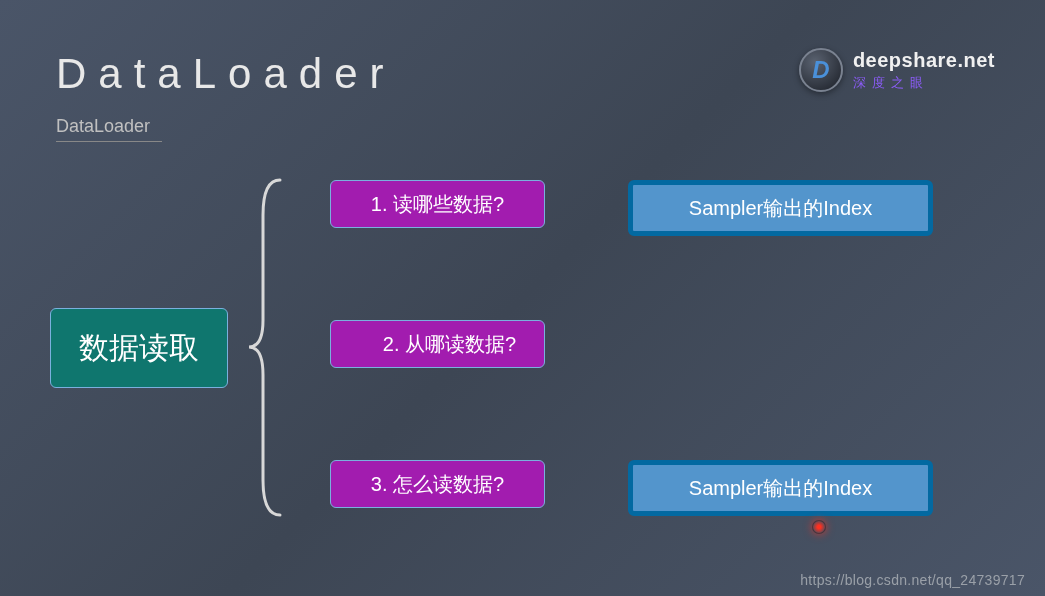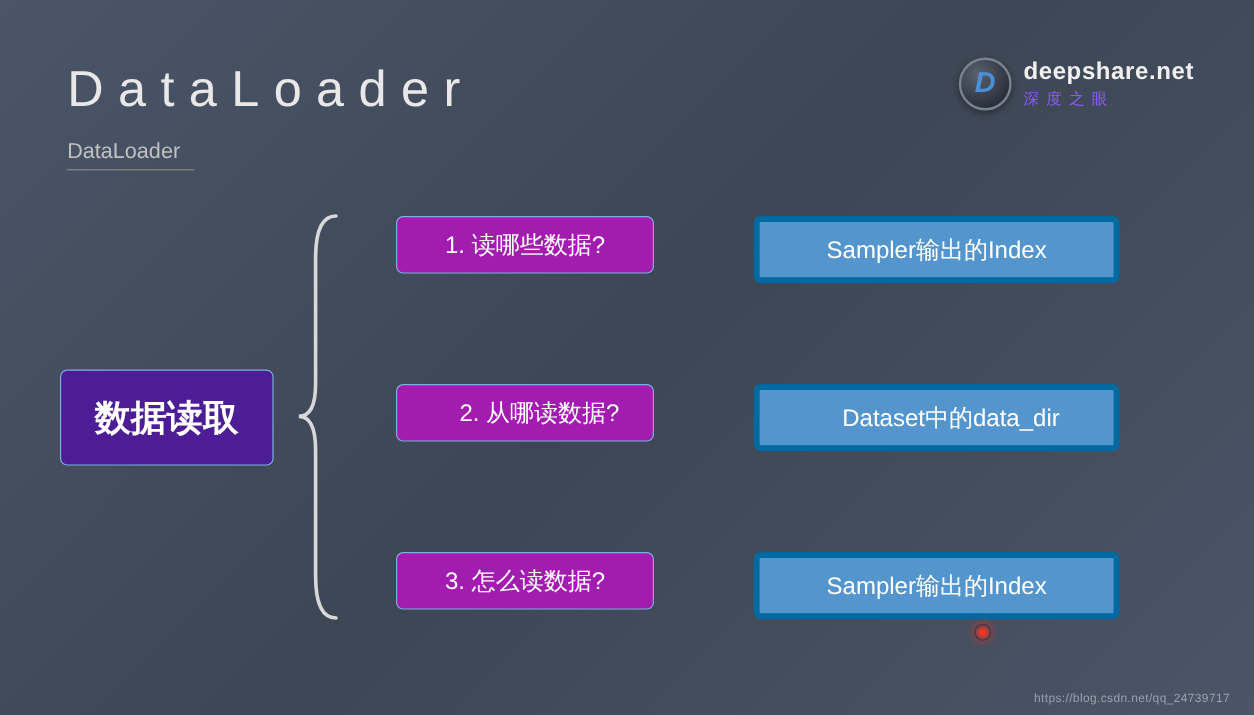--- a/index.html
+++ b/index.html
@@ -81,29 +81,29 @@
       left: 50px;
       right: 50px;
       bottom: 40px;
     }
     .root-box {
       position: absolute;
       left: 0;
       top: 128px;
       width: 178px;
       height: 80px;
-      background: #4c1d95;
+      background: #0f766e;
       border: 1px solid #7ab0de;
       border-radius: 6px;
       display: flex;
       align-items: center;
       justify-content: center;
       color: #fff;
       font-size: 30px;
-      font-weight: 700;
+      font-weight: 400;
     }
     .brace {
       position: absolute;
       left: 195px;
       top: -5px;
       width: 40px;
       height: 345px;
     }
     .q-box {
       position: absolute;
@@ -135,21 +135,21 @@
       font-size: 20px;
     }
     .row1 { top: 0; }
     .row2 { top: 140px; padding-left: 24px; }
     .row3 { top: 280px; text-align: center; }
     .watermark {
       position: absolute;
       bottom: 8px;
       right: 20px;
       color: #9aa0a8;
-      font-size: 10px;
+      font-size: 14px;
       letter-spacing: 0.3px;
     }
     .laser {
       position: absolute;
       width: 14px;
       height: 14px;
       border-radius: 50%;
       background: radial-gradient(circle, #ff3020 20%, rgba(255,48,32,0.2) 70%, transparent 100%);
       border: 1px solid rgba(0,0,0,0.3);
       box-shadow: 0 0 8px rgba(255,48,32,0.7);
@@ -181,21 +181,20 @@
   <div class="root-box">数据读取</div>
 
   <svg class="brace" viewBox="0 0 40 345" preserveAspectRatio="none">
     <path d="M 35 5 Q 18 5 18 40 L 18 145 Q 18 172 4 172 Q 18 172 18 200 L 18 305 Q 18 340 35 340" stroke="#d8d8d8" stroke-width="3" fill="none" stroke-linecap="round"></path>
   </svg>
 
   <div class="q-box row1">1. 读哪些数据?</div>
   <div class="a-box row1">Sampler输出的Index</div>
 
   <div class="q-box row2">2. 从哪读数据?</div>
-  <div class="a-box row2">Dataset中的data_dir</div>
 
   <div class="q-box row3">3. 怎么读数据?</div>
   <div class="a-box row3">Sampler输出的Index</div>
 
   <div class="laser"></div>
 </div>
 
 <div class="watermark">https://blog.csdn.net/qq_24739717</div>
 
 </body></html>

